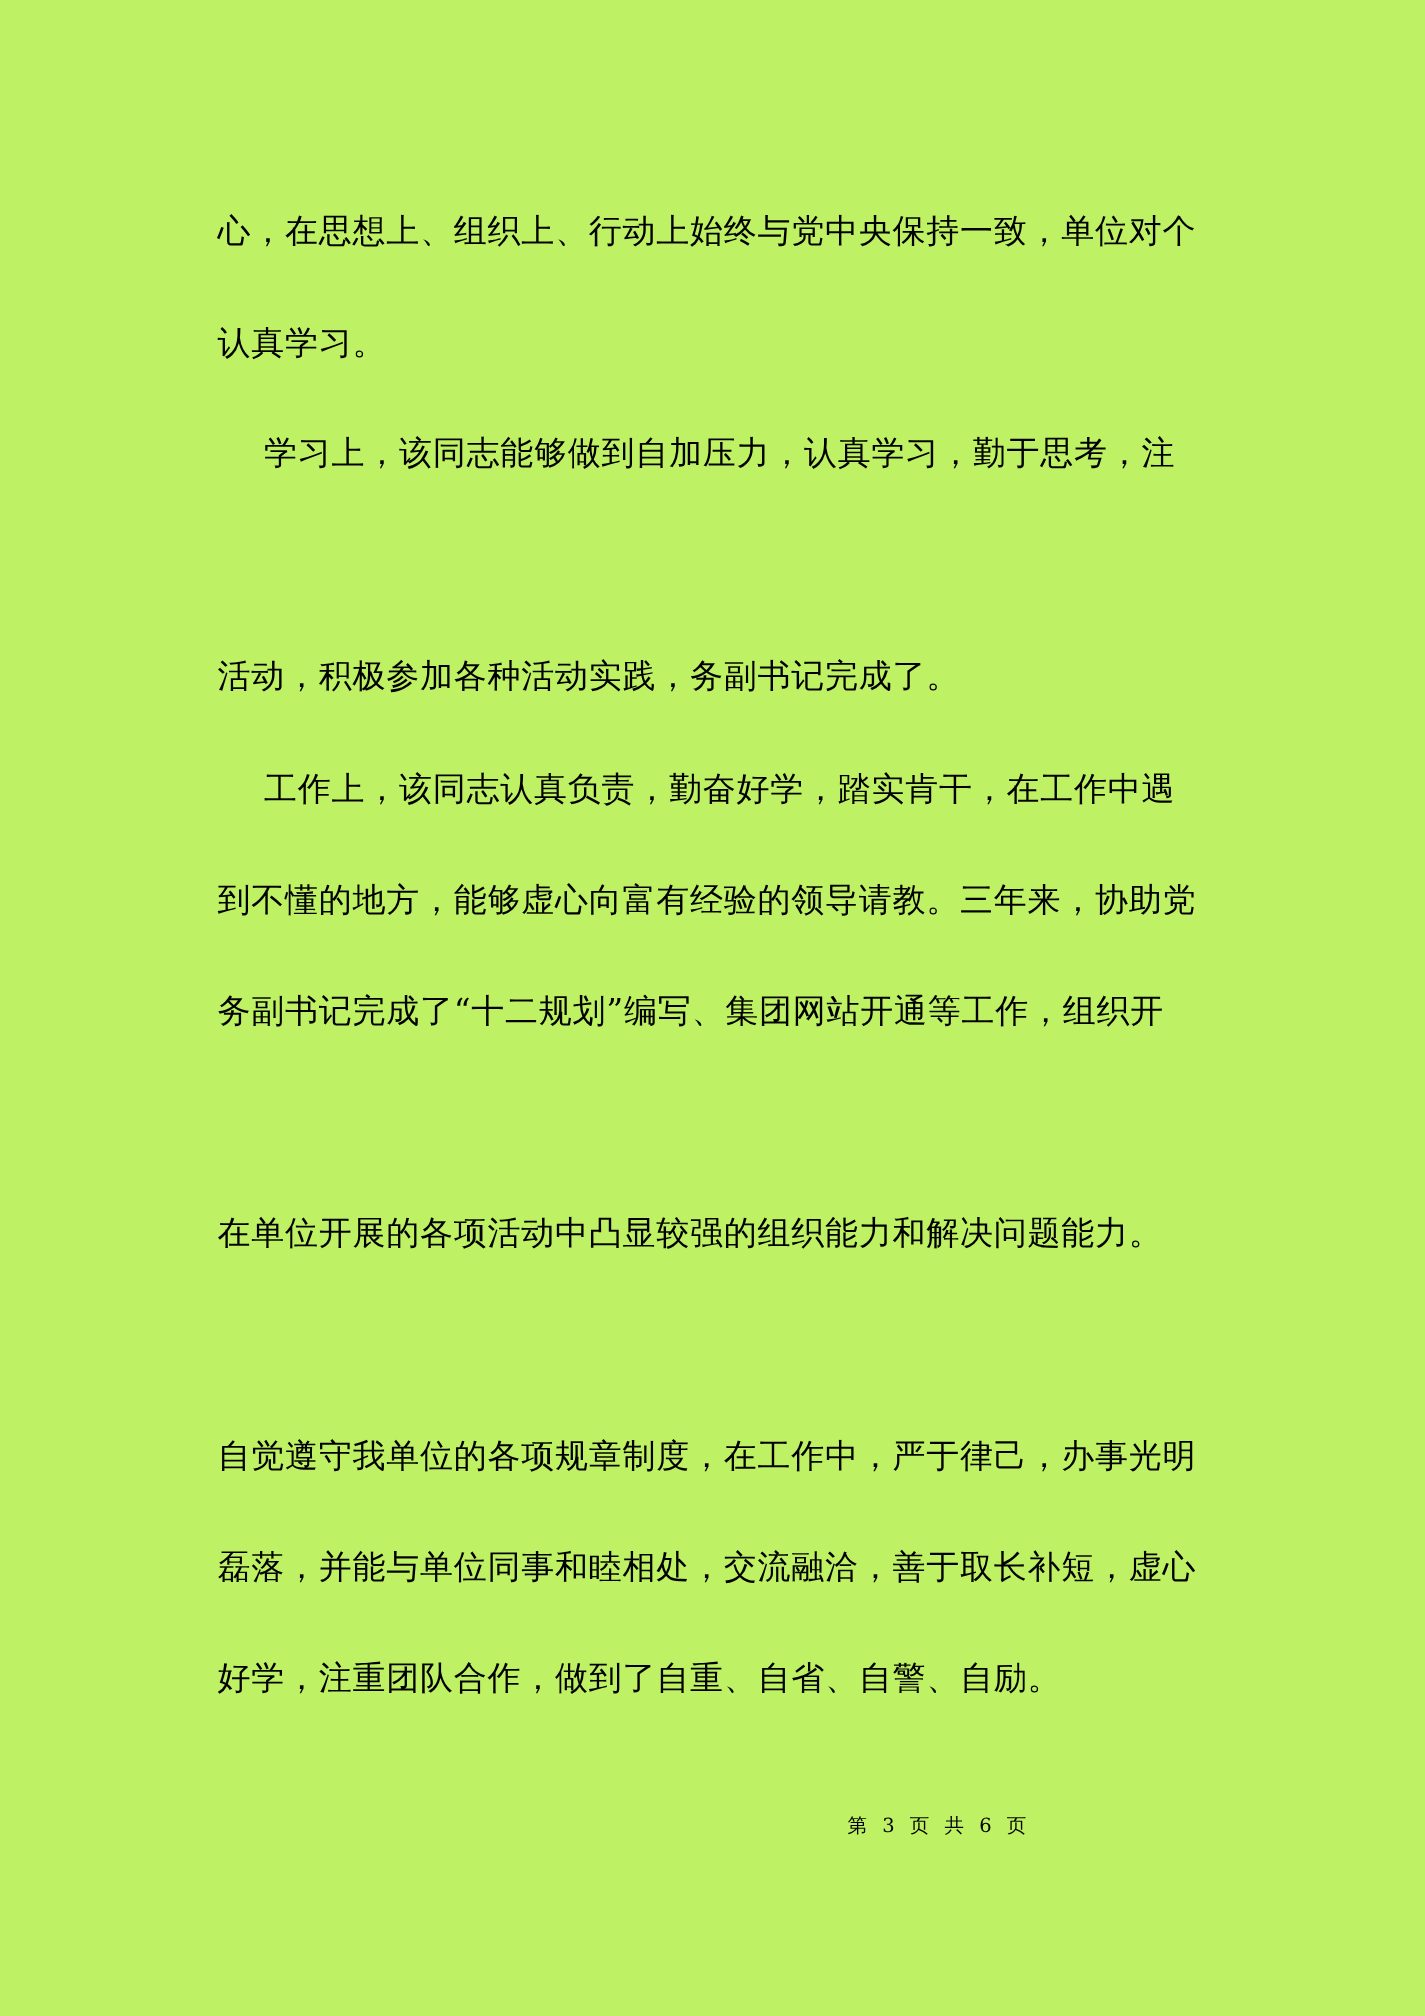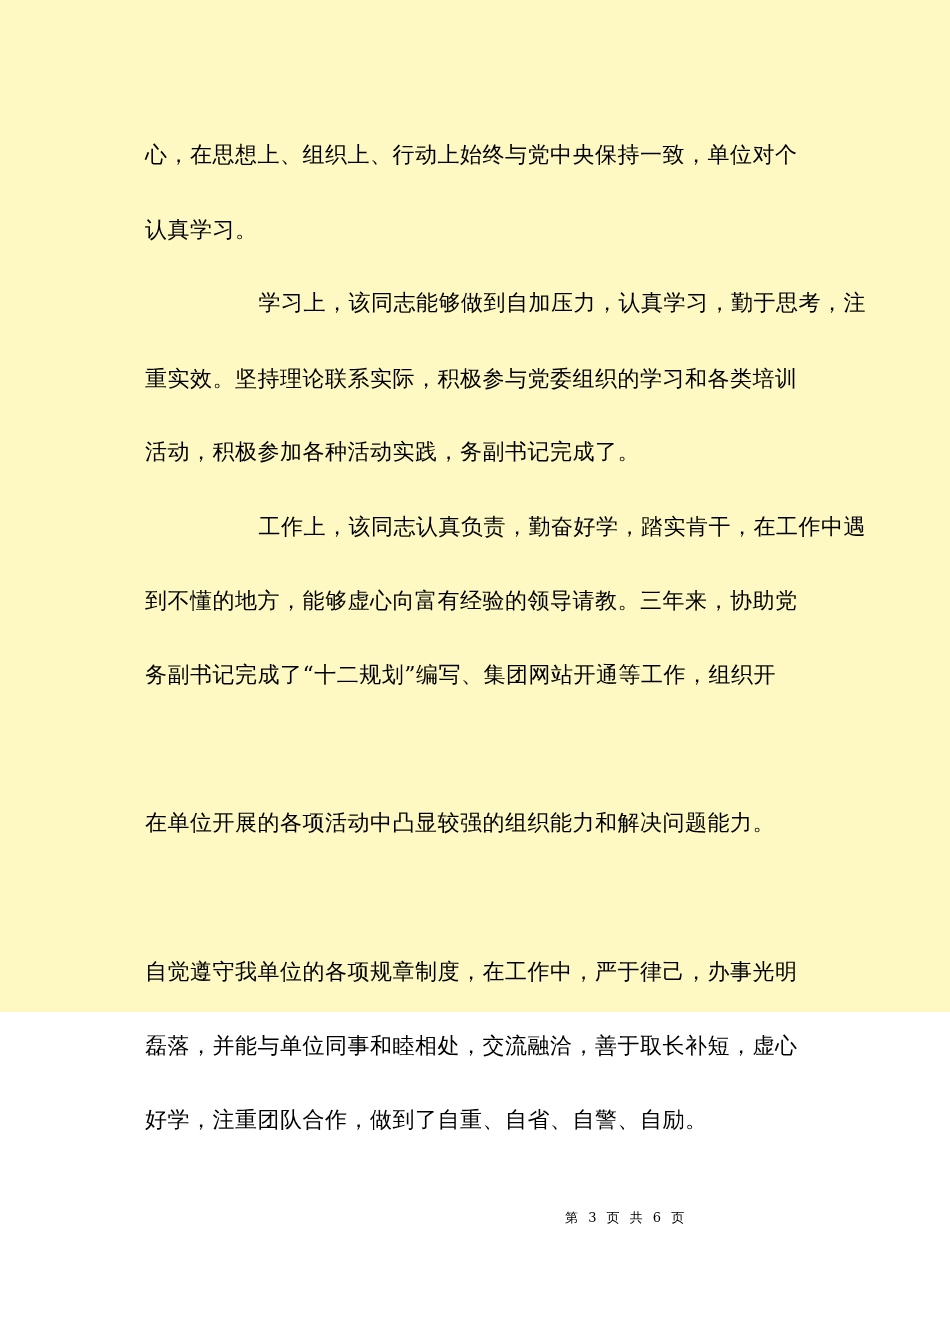--- a/index.html
+++ b/index.html
@@ -11,54 +11,53 @@
       width: 950px;
       height: 1344px;
       position: relative;
       overflow: hidden;
       font-family: "DejaVu Serif", "Liberation Serif", serif;
       color: #000000;
     }
     .page {
       position: absolute;
       left: 0; top: 0;
-      width: 950px; height: 1012px;
-      background: #fef9c3;
+      width: 950px; height: 1344px;
+      background: #bef264;
     }
     .line {
       position: absolute;
       left: 145px;
       width: 680px;
       font-size: 22px;
       line-height: 30px;
       white-space: nowrap;
       letter-spacing: 0.5px;
     }
-    .indent { left: 186px; text-align: right; }
+    .indent { left: 176px; }
     .footer {
       position: absolute;
       top: 1208px;
       left: 565px;
       font-size: 13px;
       line-height: 20px;
       white-space: nowrap;
       word-spacing: 4px;
       letter-spacing: 1px;
     }
   </style>
 </head>
 <body>
 
 <div class="page">
 
   <div class="line" style="top:140px">心，在思想上、组织上、行动上始终与党中央保持一致，单位对个</div>
   <div class="line" style="top:215px">认真学习。</div>
 
   <div class="line indent" style="top:288px">学习上，该同志能够做到自加压力，认真学习，勤于思考，注</div>
-  <div class="line" style="top:364px">重实效。坚持理论联系实际，积极参与党委组织的学习和各类培训</div>
   <div class="line" style="top:437px">活动，积极参加各种活动实践，务副书记完成了。</div>
 
   <div class="line indent" style="top:512px">工作上，该同志认真负责，勤奋好学，踏实肯干，在工作中遇</div>
   <div class="line" style="top:586px">到不懂的地方，能够虚心向富有经验的领导请教。三年来，协助党</div>
   <div class="line" style="top:660px">务副书记完成了“十二规划”编写、集团网站开通等工作，组织开</div>
   <div class="line" style="top:808px">在单位开展的各项活动中凸显较强的组织能力和解决问题能力。</div>
 
   <div class="line" style="top:957px">自觉遵守我单位的各项规章制度，在工作中，严于律己，办事光明</div>
   <div class="line" style="top:1031px">磊落，并能与单位同事和睦相处，交流融洽，善于取长补短，虚心</div>
   <div class="line" style="top:1105px">好学，注重团队合作，做到了自重、自省、自警、自励。</div>

